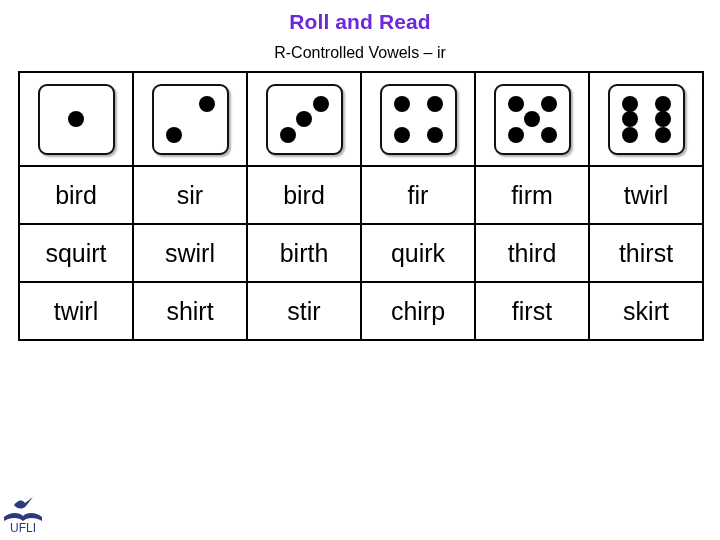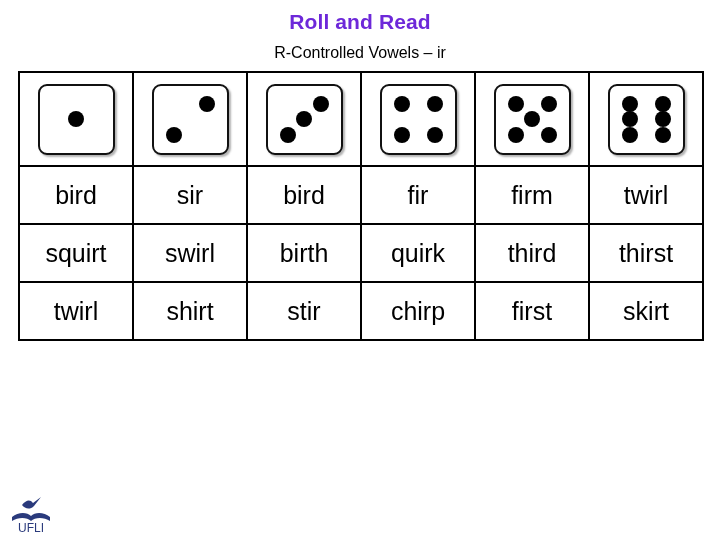--- a/index.html
+++ b/index.html
@@ -99,21 +99,21 @@
   .p-br { right: 12px; bottom: 10px; }
   .p-ml { left: 12px;  top: 50%; transform: translateY(-50%); }
   .p-mr { right: 12px; top: 50%; transform: translateY(-50%); }
   .p-c  { left: 50%; top: 50%; transform: translate(-50%,-50%); }
   
   .p-d3 { left: 50%; top: 50%; transform: translate(-50%,-50%); }
 
   
   .logo {
     position: absolute;
-    left: 8px;
+    left: 0;
     top: 494px;
     width: 48px;
     height: 40px;
   }
   .logo svg { display: block; }
 </style>
 </head>
 <body>
 
 <div class="title">Roll and Read</div>

